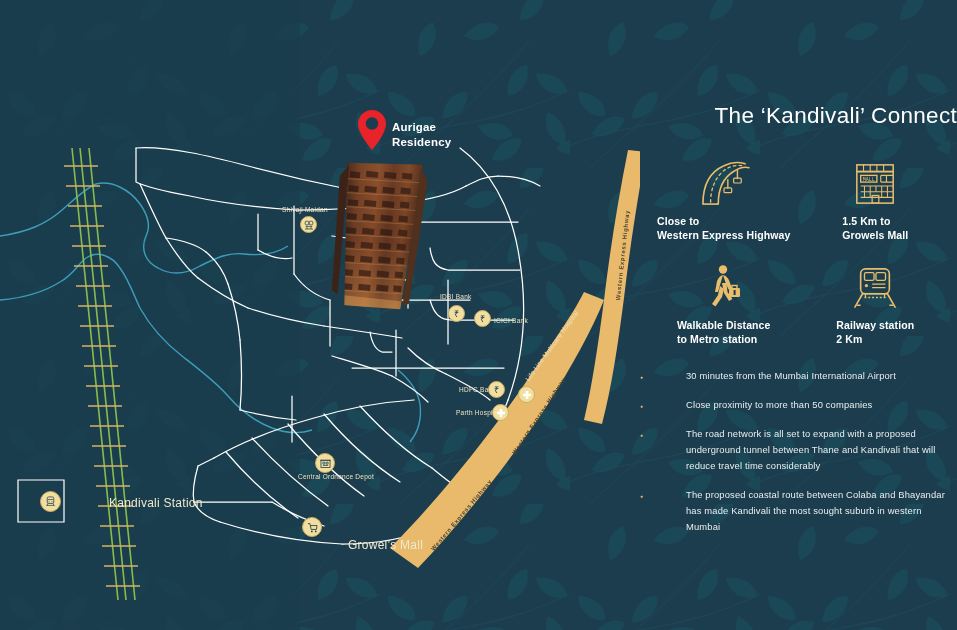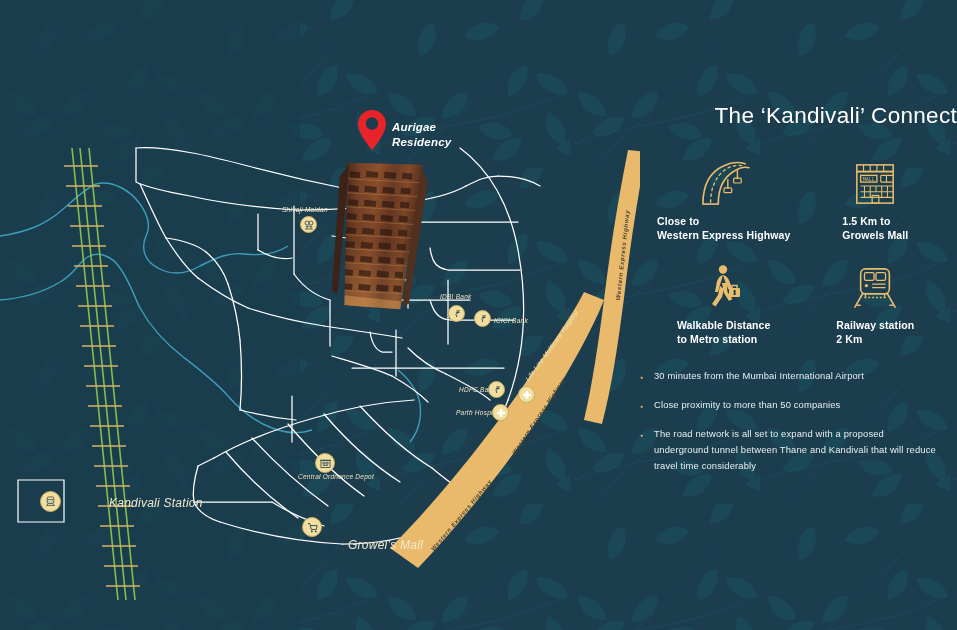--- a/index.html
+++ b/index.html
@@ -19,21 +19,21 @@
   #leaf-bg {
     position: absolute; inset: 0;
     width: 957px; height: 630px;
     opacity: 1;
     pointer-events: none;
   }
   
   #map-panel {
     position: absolute;
     left: 0; top: 0;
-    width: 640px; height: 630px; font-style: italic;
+    width: 640px; height: 630px;
   }
   #map-svg { position: absolute; left:0; top:0; width: 640px; height: 630px; }
 
   
   #building {
     position: absolute;
     left: 322px; top: 158px;
     width: 96px; height: 152px;
     transform: rotate(6deg);
     transform-origin: 50% 100%;
@@ -129,20 +129,21 @@
 
   #bullets {
     position: absolute;
     left: 0px; top: 368px;
     width: 317px;
   }
   .bullet {
     position: relative;
     display: flex;
     margin-bottom: 13px;
+    gap: 32px;
   }
   .bullet-dot {
     flex: 0 0 auto;
     width: 14px;
     padding-top: 4px;
     text-align: left;
     color: #e5b95f;
     font-size: 9px;
     line-height: 9px;
   }
@@ -567,16 +568,20 @@
         <span class="bullet-text">30 minutes from the Mumbai International Airport</span>
       </div>
       <div class="bullet">
         <span class="bullet-dot"></span>
         <span class="bullet-text">Close proximity to more than 50 companies</span>
       </div>
       <div class="bullet">
         <span class="bullet-dot"></span>
         <span class="bullet-text">The road network is all set to expand with a proposed underground tunnel between Thane and Kandivali that will reduce travel time considerably</span>
       </div>
+      <div class="bullet">
+        <span class="bullet-dot"></span>
+        <span class="bullet-text">The proposed coastal route between Colaba and Bhayandar has made Kandivali the most sought suburb in western Mumbai</span>
+      </div>
     </div>
 
   </div>
 </div>
 
 </body></html>

